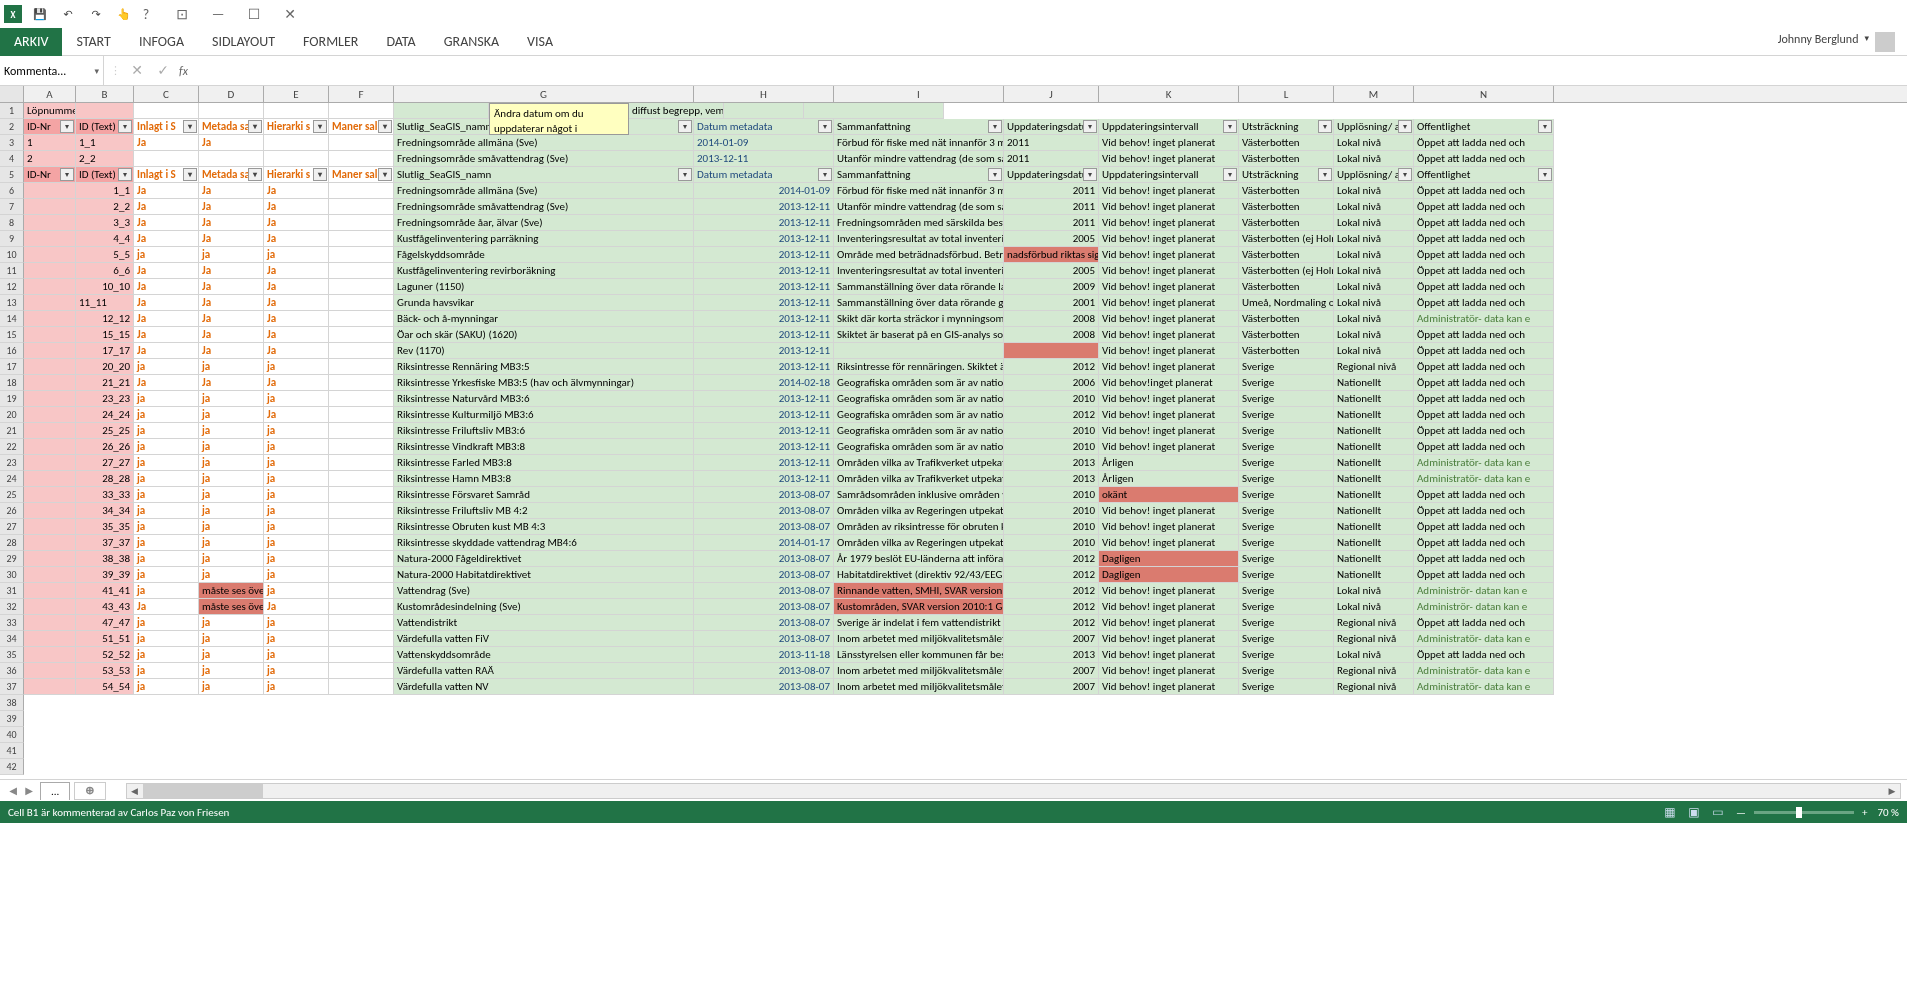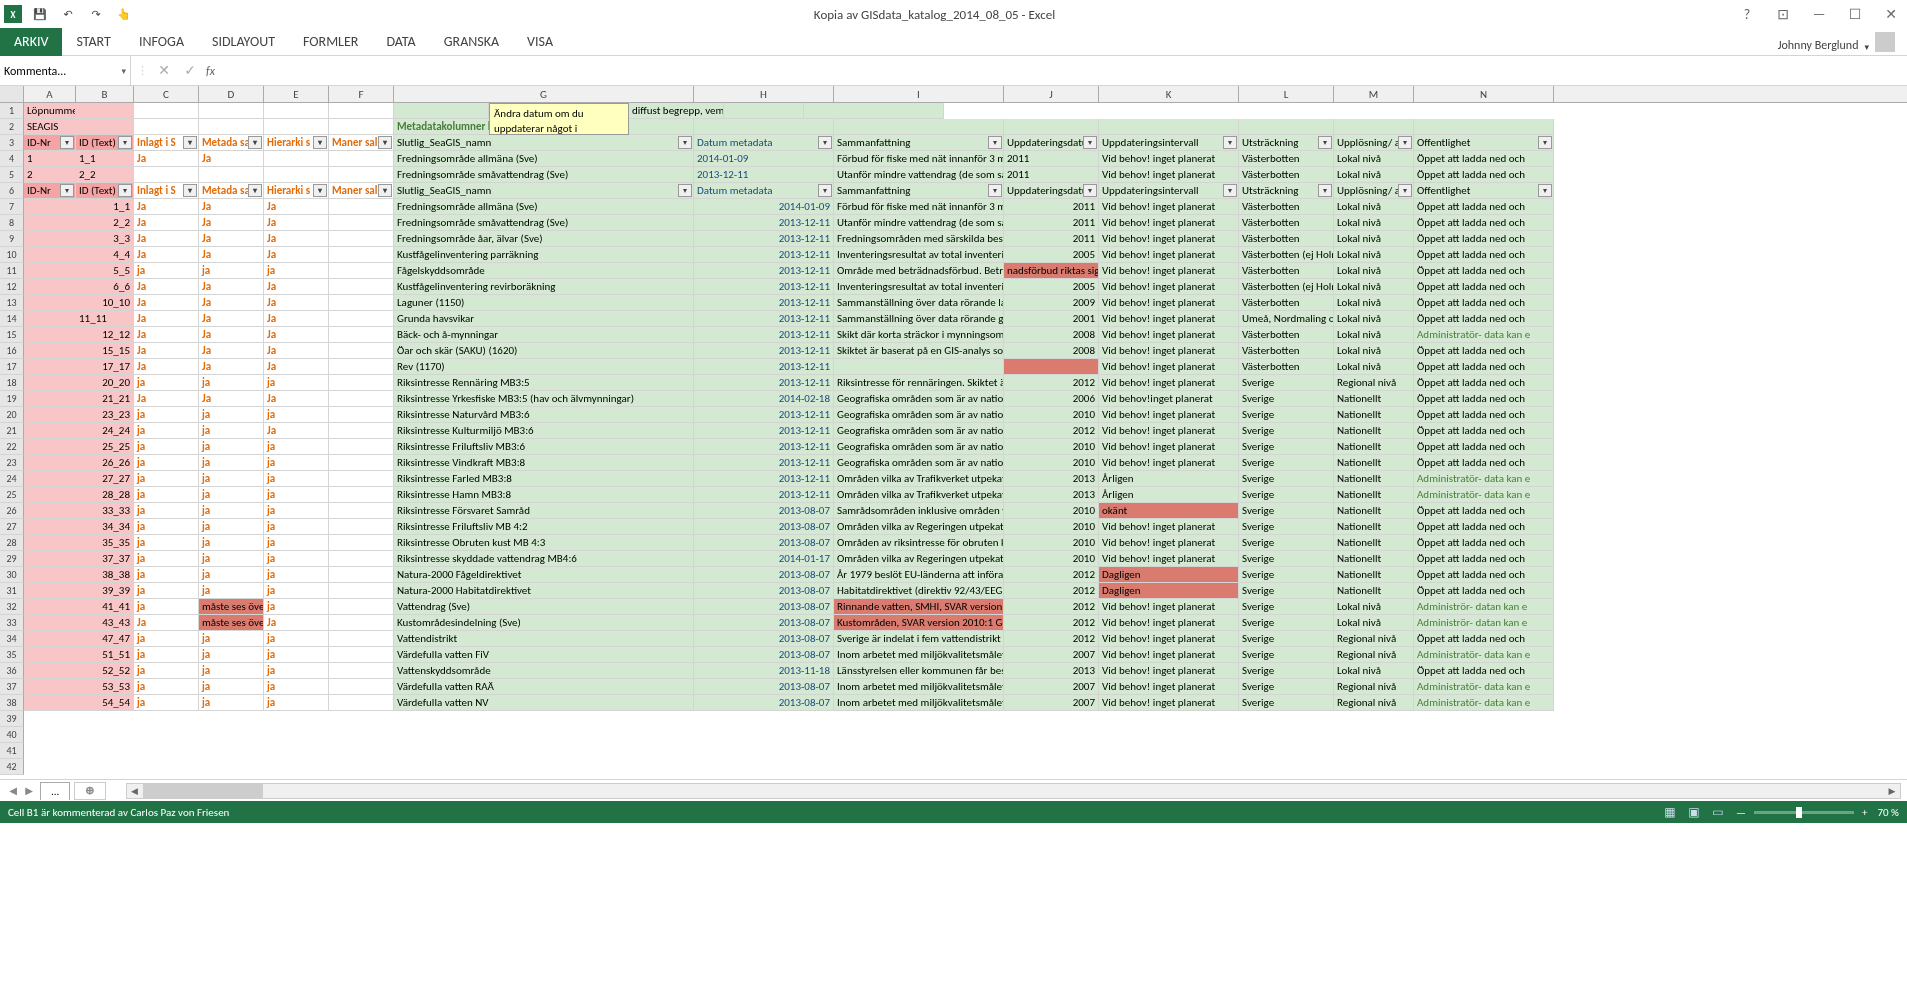--- a/index.html
+++ b/index.html
@@ -11,26 +11,26 @@
 .titlebar .excel-icon { width: 18px; height: 18px; background: #217346; color: #fff; font-size: 9px; display: flex; align-items: center; justify-content: center; font-weight: bold; }
 .titlebar .qat-btn { width: 20px; height: 20px; display: flex; align-items: center; justify-content: center; color: #444; cursor: pointer; }
 .titlebar .title { flex: 1; text-align: center; font-size: 13px; color: #444; }
 .titlebar .win-controls { display: flex; gap: 12px; }
 .titlebar .win-btn { width: 24px; height: 24px; display: flex; align-items: center; justify-content: center; color: #666; font-size: 14px; cursor: pointer; }
 
 
 .ribbon-tabs { height: 28px; background: #fff; display: flex; align-items: center; border-bottom: 1px solid #d4d4d4; }
 .ribbon-tab { padding: 0 14px; height: 28px; display: flex; align-items: center; font-size: 14px; color: #444; cursor: pointer; }
 .ribbon-tab.active { background: #217346; color: #fff; }
-.ribbon-user { margin-left: auto; display: flex; align-items: flex-end; gap: 6px; padding-right: 12px; font-size: 12px; color: #444; }
+.ribbon-user { margin-left: auto; display: flex; align-items: flex-start; gap: 6px; padding-right: 12px; font-size: 12px; color: #444; }
 .ribbon-user .avatar { width: 20px; height: 20px; background: #ccc; }
 
 
 .formula-bar { height: 30px; border-bottom: 1px solid #d4d4d4; display: flex; align-items: center; background: #fff; }
-.name-box { width: 131px; border-right: 1px solid #d4d4d4; display: flex; align-items: center; padding: 0 4px; height: 100%; font-size: 12px; }
+.name-box { width: 104px; border-right: 1px solid #d4d4d4; display: flex; align-items: center; padding: 0 4px; height: 100%; font-size: 12px; }
 .name-box .dd { color: #666; font-size: 9px; margin-left: auto; }
 .fx-section { display: flex; align-items: center; gap: 6px; padding: 0 6px; }
 .fx-btn { width: 20px; height: 20px; display: flex; align-items: center; justify-content: center; color: #aaa; font-size: 14px; }
 .fx-label { font-style: italic; color: #666; font-size: 12px; }
 .fx-input { flex: 1; border: none; height: 100%; padding: 0 6px; font-size: 12px; }
 
 
 .col-headers { height: 17px; display: flex; background: #f0f0f0; border-bottom: 1px solid #ababab; }
 .select-all { width: 24px; border-right: 1px solid #ababab; background: #e6e6e6; }
 .col-h { border-right: 1px solid #ababab; text-align: center; font-size: 11px; color: #444; line-height: 17px; background: #f0f0f0; }
@@ -86,21 +86,20 @@
 <body>
 
 <div class="titlebar">
   <div class="qat">
     <div class="excel-icon">X</div>
     <div class="qat-btn">💾</div>
     <div class="qat-btn">↶</div>
     <div class="qat-btn">↷</div>
     <div class="qat-btn">👆</div>
   </div>
-  <div class="title">Kopia av GISdata_katalog_2014_08_05 - Excel</div>
   <div class="win-controls">
     <div class="win-btn">?</div>
     <div class="win-btn">⊡</div>
     <div class="win-btn">—</div>
     <div class="win-btn">☐</div>
     <div class="win-btn">✕</div>
   </div>
 </div>
 
 <div class="ribbon-tabs">
@@ -209,36 +208,20 @@
           <div class="cell wD"></div>
           <div class="cell wE"></div>
           <div class="cell wF"></div>
           <div class="cell wJ green-bg"></div>
           <div class="cell yellow-note" style="width: 140px; height: 32px; white-space: normal; position: relative; z-index: 5;">Ändra datum om du uppdaterar något i metadata.</div>
           <div class="cell wL green-bg">diffust begrepp, vems behov avses? EPS skulle hellre kalla denna kolumn "Lämplig</div>
           <div class="cell wM green-bg"></div>
           <div class="cell wN green-bg"></div>
         </div>
         <div class="row">
-          <div class="cell wA pink-bg">SEAGIS</div>
-          <div class="cell wB pink-bg"></div>
-          <div class="cell wC"></div>
-          <div class="cell wD"></div>
-          <div class="cell wE"></div>
-          <div class="cell wF"></div>
-          <div class="cell wG green-bg green-hdr-txt" style="font-weight: bold;">Metadatakolumner har grönt kolumnhuvud</div>
-          <div class="cell wH green-bg"></div>
-          <div class="cell wI green-bg"></div>
-          <div class="cell wJ green-bg"></div>
-          <div class="cell wK green-bg"></div>
-          <div class="cell wL green-bg"></div>
-          <div class="cell wM green-bg"></div>
-          <div class="cell wN green-bg"></div>
-        </div>
-        <div class="row">
           <div class="cell wA pink-hdr rel">ID-Nr<div class="dd-arrow">▾</div></div>
           <div class="cell wB pink-hdr rel">ID (Text)<div class="dd-arrow">▾</div></div>
           <div class="cell wC rel orange-txt">Inlagt i S<div class="dd-arrow">▾</div></div>
           <div class="cell wD rel orange-txt">Metada sa<div class="dd-arrow">▾</div></div>
           <div class="cell wE rel orange-txt">Hierarki s<div class="dd-arrow">▾</div></div>
           <div class="cell wF rel orange-txt">Maner sal<div class="dd-arrow">▾</div></div>
           <div class="cell wG green-bg rel">Slutlig_SeaGIS_namn<div class="dd-arrow">▾</div></div>
           <div class="cell wH green-bg blue-txt rel">Datum metadata<div class="dd-arrow">▾</div></div>
           <div class="cell wI green-bg rel">Sammanfattning<div class="dd-arrow">▾</div></div>
           <div class="cell wJ green-bg rel">Uppdateringsdatum<div class="dd-arrow">▾</div></div>

